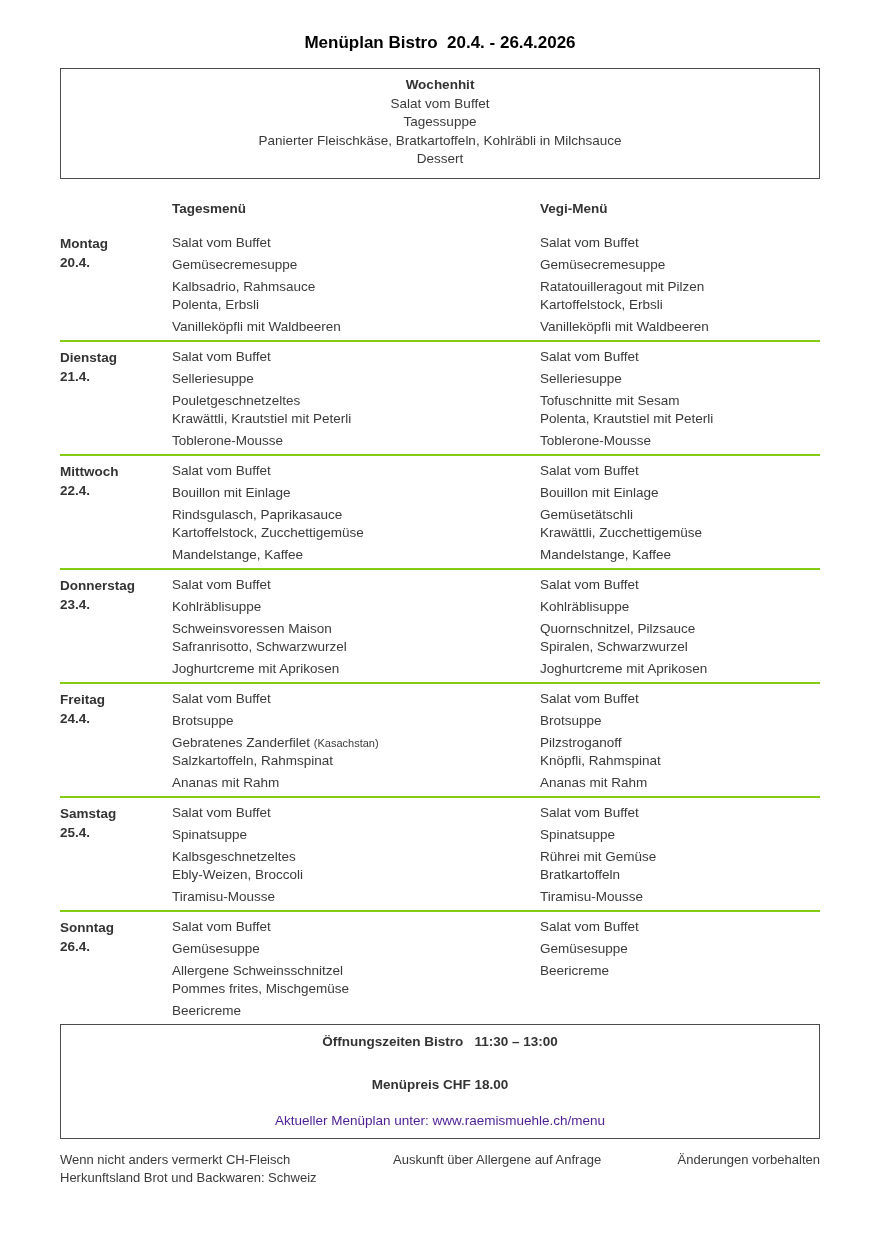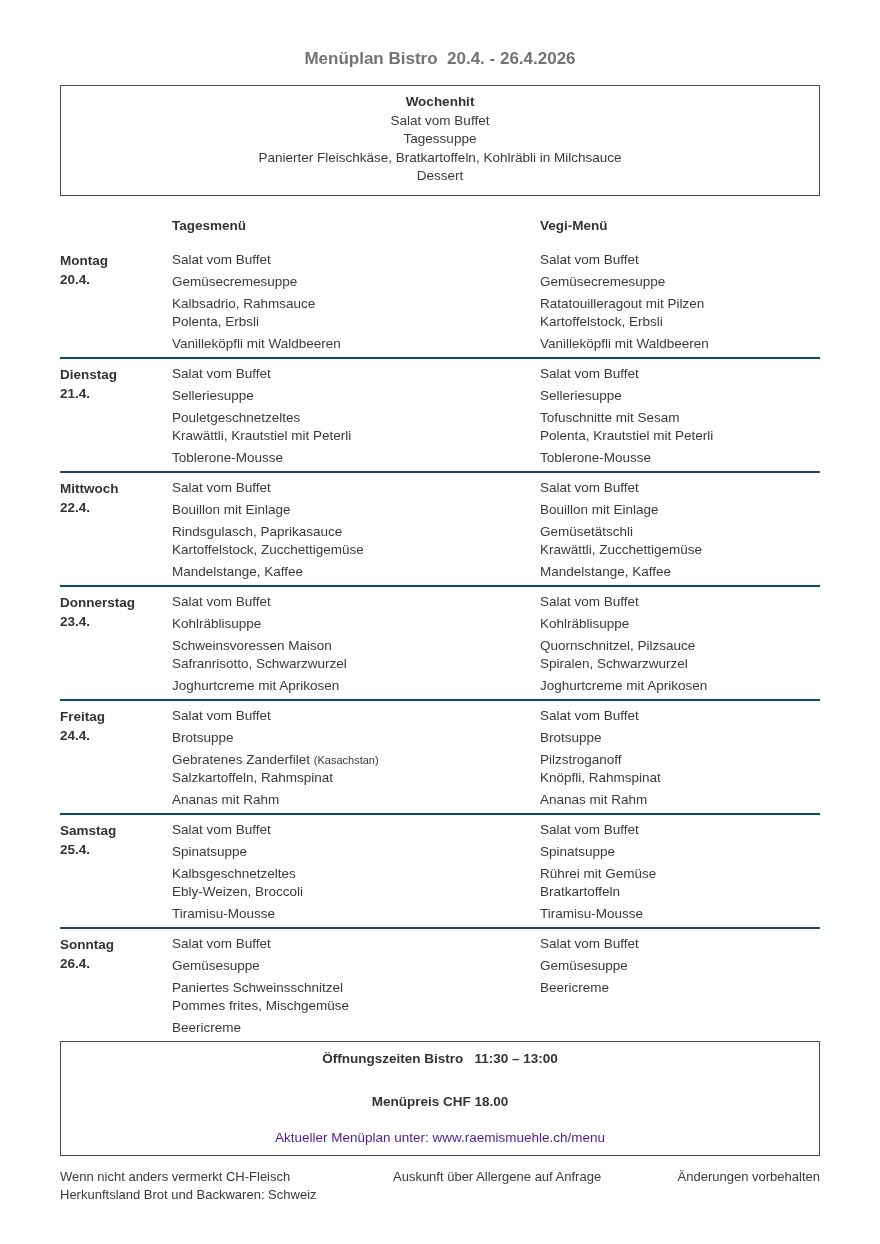--- a/index.html
+++ b/index.html
@@ -4,35 +4,35 @@
 <style>
   * { box-sizing: border-box; }
   html,body { margin:0; padding:0; background:#ffffff; }
   .page {
     width:880px; height:1244px; position:relative; overflow:hidden;
     background:#ffffff; padding:0 60px;
     font-family:"Liberation Sans", sans-serif;
     color:#3a3a3a;
   }
   .title {
-    margin:16px; padding-top:33px; text-align:center;
-    font-size:17px; font-weight:bold; color:#737373; white-space:pre;
+    margin:0; padding-top:33px; text-align:center;
+    font-size:17px; font-weight:bold; color:#000000; white-space:pre;
   }
   .wochenhit-box {
     margin-top:15px; border:1.5px solid #4c4c4c;
     text-align:center; font-size:13.5px; line-height:18.6px;
     padding:7px 10px 9px; color:#3a3a3a;
   }
   .wochenhit-heading { font-weight:bold; color:#333333; }
   .grid-row { display:grid; grid-template-columns:100px 356px 1fr;gap:12px; }
   .table-header {
     margin-top:22px; padding-bottom:12px;
     font-weight:bold; font-size:13.5px; color:#333333;
   }
-  .day-row { border-bottom:2px solid #0c4a6e; padding:6px 0 4px; }
+  .day-row { border-bottom:2px solid #84cc16; padding:6px 0 4px; }
   .day-row.last { border-bottom:none; }
   .day-name, .day-date {
     font-weight:bold; font-size:13.5px; line-height:19px; color:#333333;
   }
   .course:not(:first-child) { margin-top:4px; }
   .dish-line { font-size:13.5px; line-height:18px; }
   .small-note { font-size:11px; }
   .hours-box {
     border:1.5px solid #4c4c4c;
     text-align:center; padding:8px 10px 8px; color:#333333;
@@ -290,21 +290,21 @@
           <div class="day-date">26.4.</div>
         </div>
         <div class="menu-cell">
           <div class="course">
             <div class="dish-line">Salat vom Buffet</div>
           </div>
           <div class="course">
             <div class="dish-line">Gemüsesuppe</div>
           </div>
           <div class="course">
-            <div class="dish-line">Paniertes Schweinsschnitzel</div>
+            <div class="dish-line">Allergene Schweinsschnitzel</div>
             <div class="dish-line">Pommes frites, Mischgemüse</div>
           </div>
           <div class="course">
             <div class="dish-line">Beericreme</div>
           </div>
         </div>
         <div class="menu-cell">
           <div class="course">
             <div class="dish-line">Salat vom Buffet</div>
           </div>

